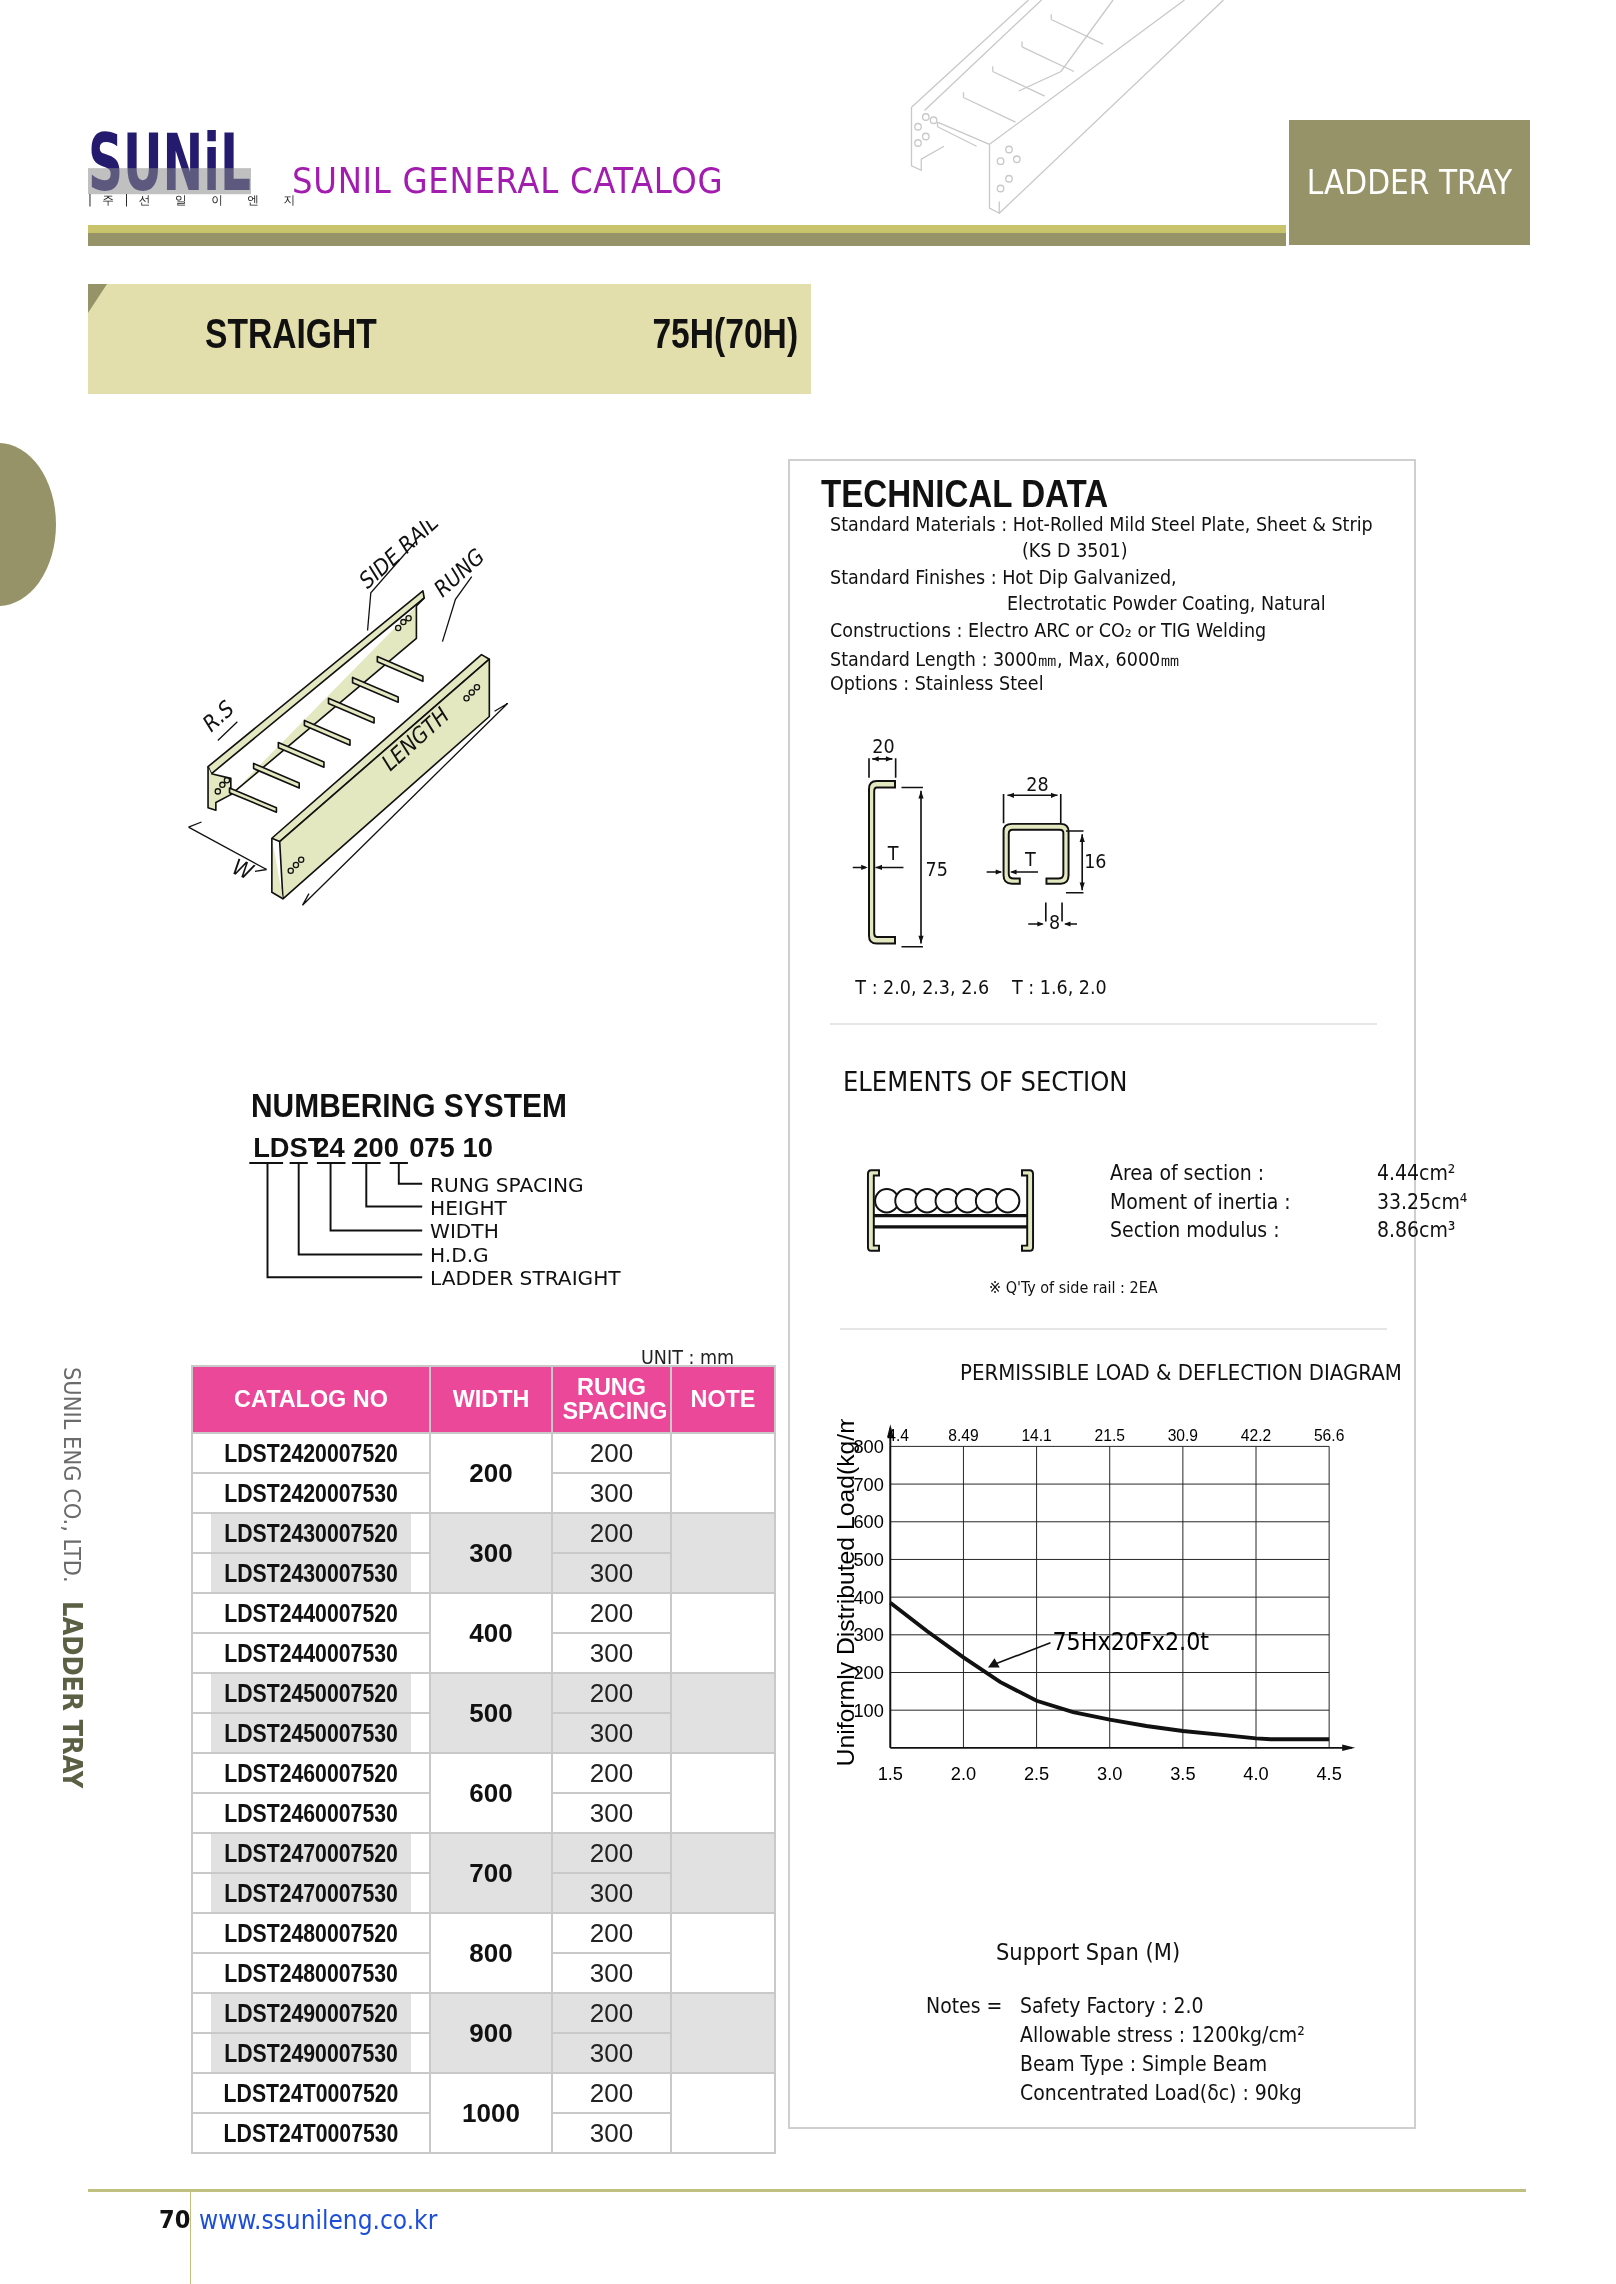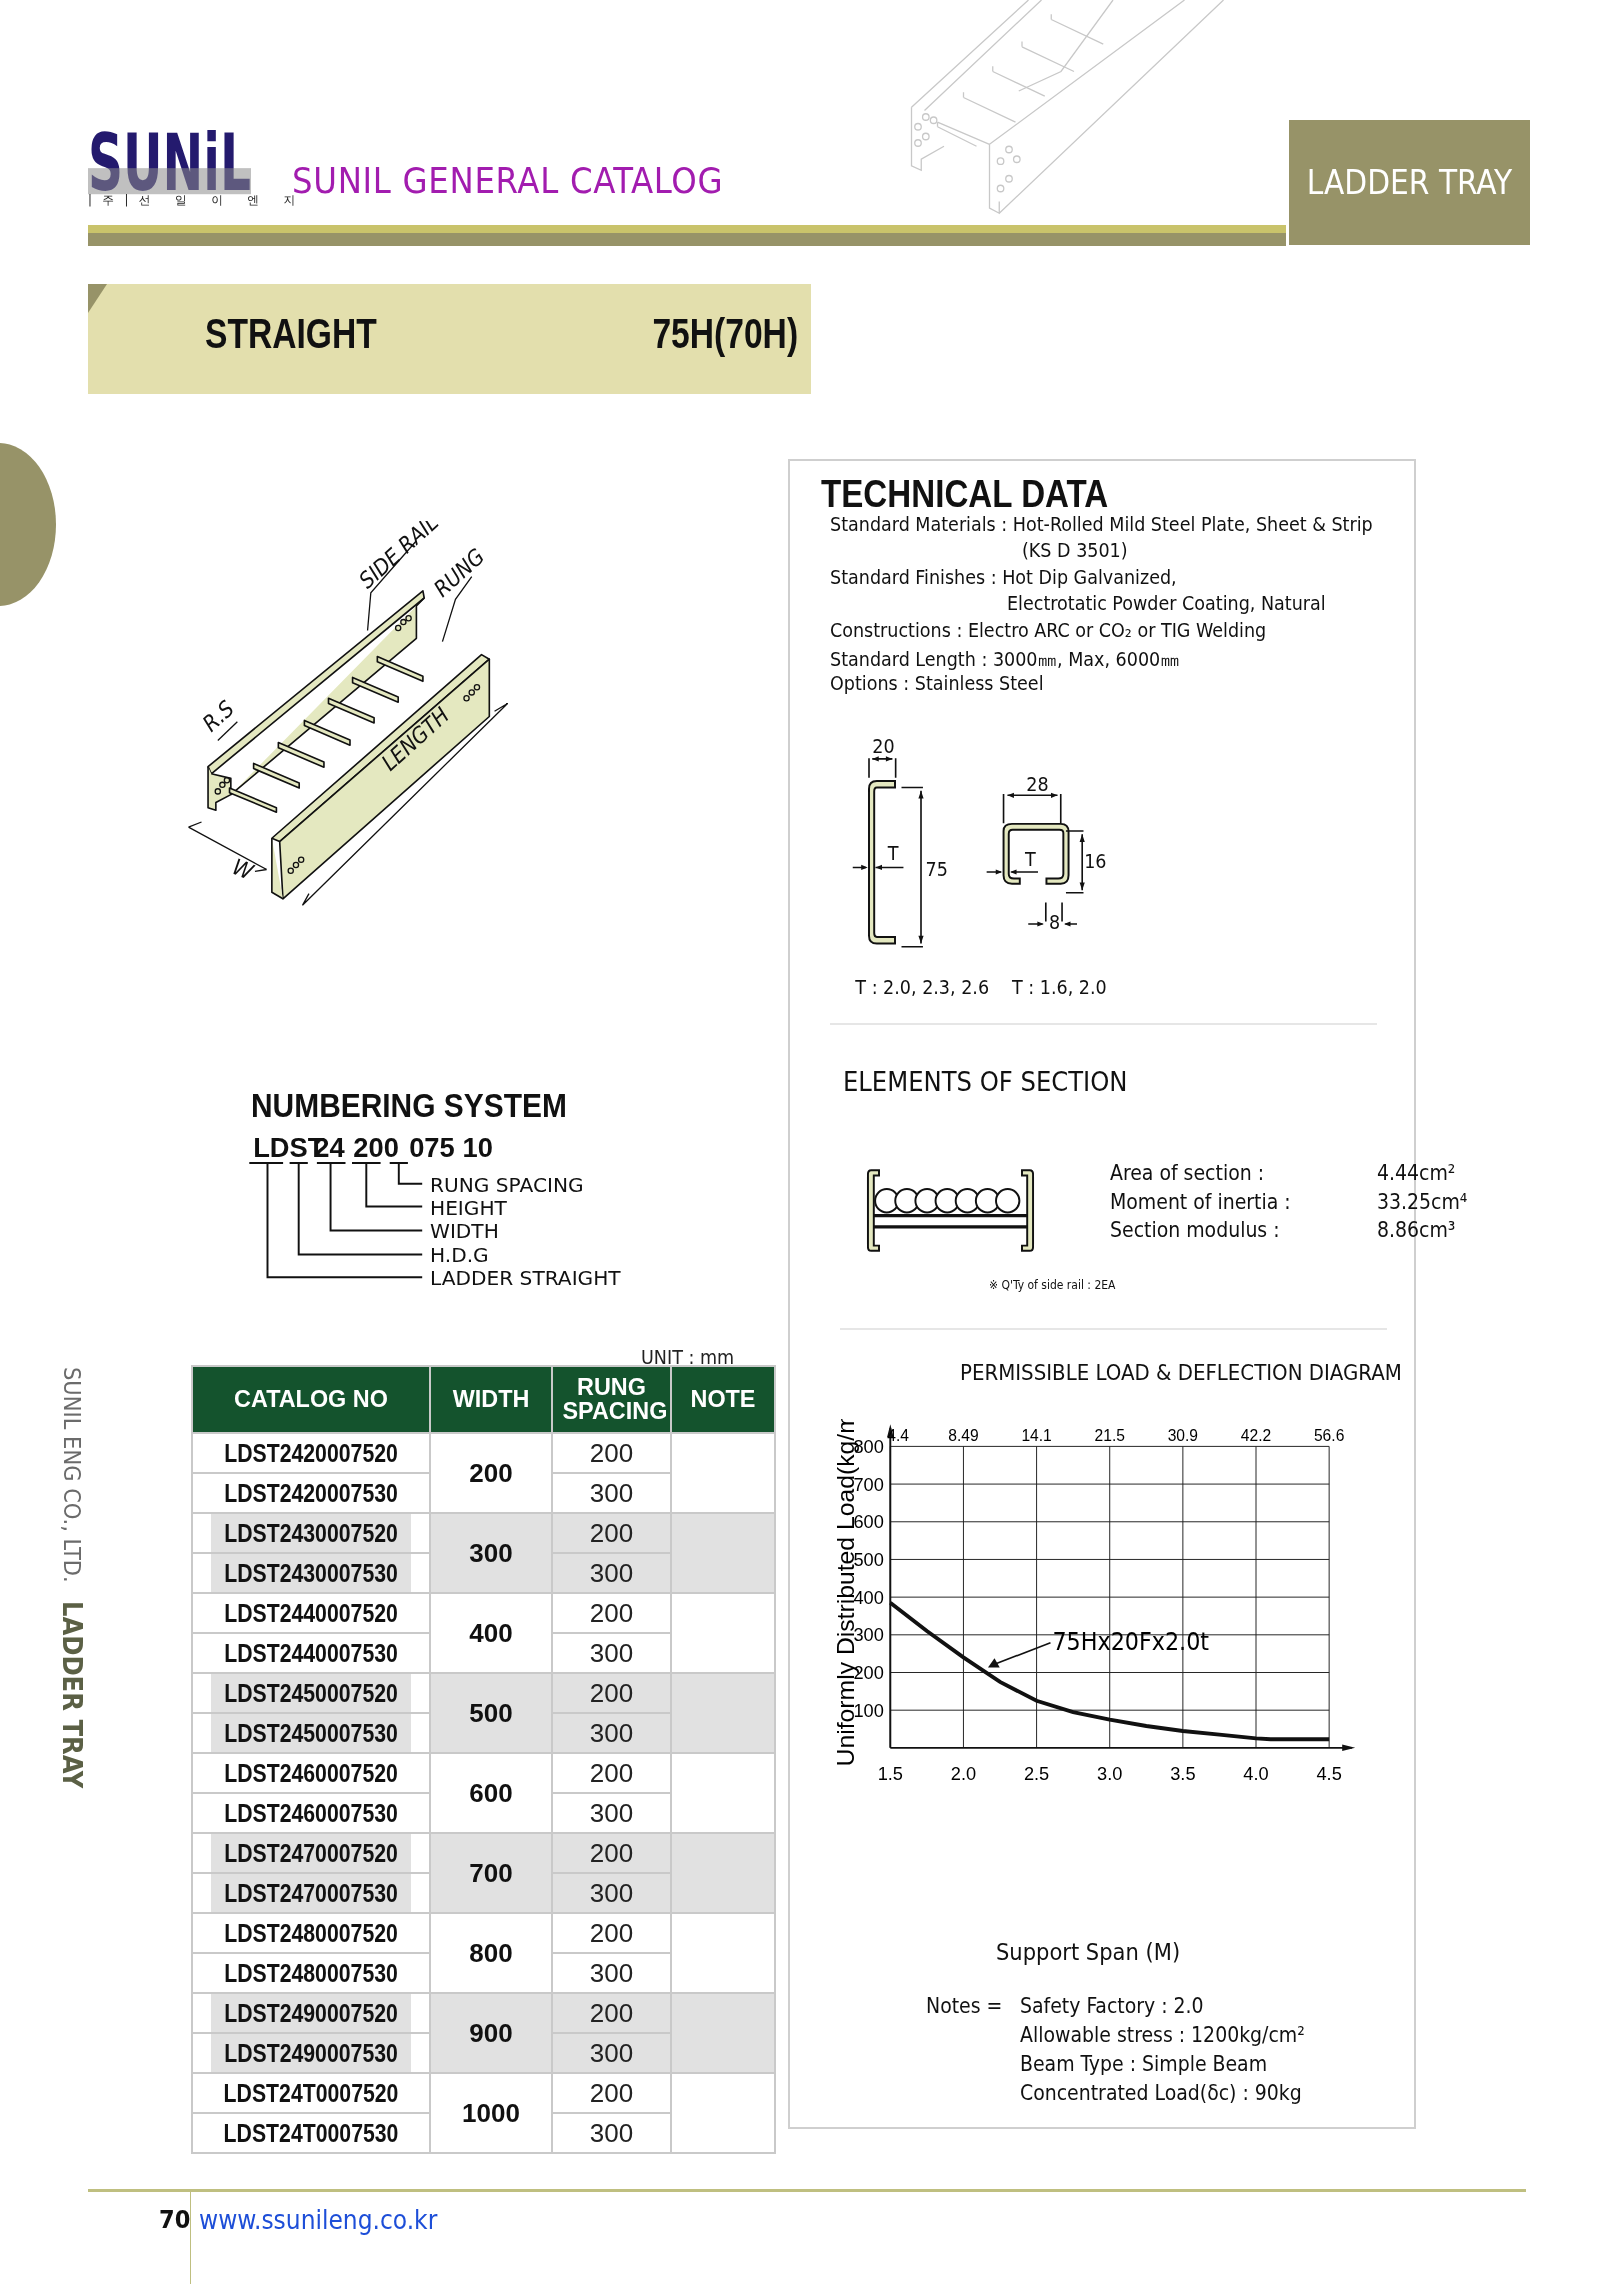--- a/index.html
+++ b/index.html
@@ -25,38 +25,38 @@
   #side-label{left:57px;top:1367px;writing-mode:vertical-rl;font-size:23.4px;color:#6b6b6b;font-family:"DejaVu Sans Condensed","DejaVu Sans",sans-serif;white-space:nowrap;}
   #side-label b{color:#5b6045;font-size:27px;margin-top:11.7px;display:inline-block;}
   
   #ladder{left:182px;top:521px;width:586px;height:391px;}
   
   #num-title{left:251px;top:1086px;font-size:34px;font-weight:bold;font-family:"Liberation Sans",sans-serif;transform:scaleX(0.88);transform-origin:left;}
   #num-svg{left:241px;top:1107px;width:534px;height:208px;}
   
   #unit{left:641px;top:1346px;font-size:19.5px;color:#222;}
   #spec-table{left:191px;top:1365px;border-collapse:collapse;font-family:"Liberation Sans",sans-serif;}
-  #spec-table th{background:#14532d;color:#fff;font-weight:bold;border:2px solid #c9c9c9;height:63px;font-size:23.4px;line-height:1.0;}
+  #spec-table th{background:#ec4899;color:#fff;font-weight:bold;border:2px solid #c9c9c9;height:63px;font-size:23.4px;line-height:1.0;}
   #spec-table td{border:2px solid #c9c9c9;text-align:center;height:38px;padding:0;}
   #spec-table td.cat{font-weight:bold;font-size:25px;transform:scaleX(0.85);}
   #spec-table td.w{font-weight:bold;font-size:26px;}
   #spec-table td.rs{font-size:26px;color:#222;}
   #spec-table tr.g td{background:#e1e1e1;}
   #spec-table .c1{width:234px}#spec-table .c2{width:118px}#spec-table .c3{width:115px}#spec-table .c4{width:100px}
   
   #panel{left:788px;top:459px;width:624px;height:1666px;border:2.6px solid #cfcfcf;}
   #tech-title{left:821px;top:472px;font-size:39px;font-weight:bold;font-family:"Liberation Sans",sans-serif;transform:scaleX(0.85);transform-origin:left;}
   .tech-line{position:absolute;font-size:19.5px;color:#111;white-space:nowrap;font-family:"DejaVu Sans Condensed","DejaVu Sans",sans-serif;}
   #profiles{left:807px;top:716px;width:618px;height:299px;}
   .hr{position:absolute;height:2px;background:#e6e6e6;}
   #elements-title{left:843px;top:1066px;font-size:27px;font-family:"DejaVu Sans Condensed","DejaVu Sans",sans-serif;}
   #section-svg{left:866px;top:1165px;width:169px;height:91px;}
   .prop{position:absolute;left:1110px;font-size:21px;white-space:nowrap;}
   .prop .v{position:absolute;left:267px;}
-  #qty{left:989px;top:1278px;font-size:12px;}
+  #qty{left:989px;top:1278px;font-size:16px;}
   #chart-title{left:960px;top:1360px;font-size:22px;font-family:"DejaVu Sans Condensed","DejaVu Sans",sans-serif;}
   #chart{left:833px;top:1419px;width:586px;height:521px;}
   #xlabel{left:996px;top:1938px;font-size:23.4px;}
   #notes{left:926px;top:1992px;font-size:21px;line-height:29px;}
   #notes .lbl{position:absolute;left:0;top:0;white-space:nowrap;}
   #notes .items{position:absolute;left:94px;top:0;white-space:nowrap;}
   
   #footer-line{left:88px;top:2189px;width:1438px;height:3.3px;background:#bfbf80;}
   #footer-vline{left:190px;top:2189px;width:1.3px;height:95px;background:#bfbf80;}
   #page-num{left:159px;top:2205px;font-size:25px;font-weight:bold;}

